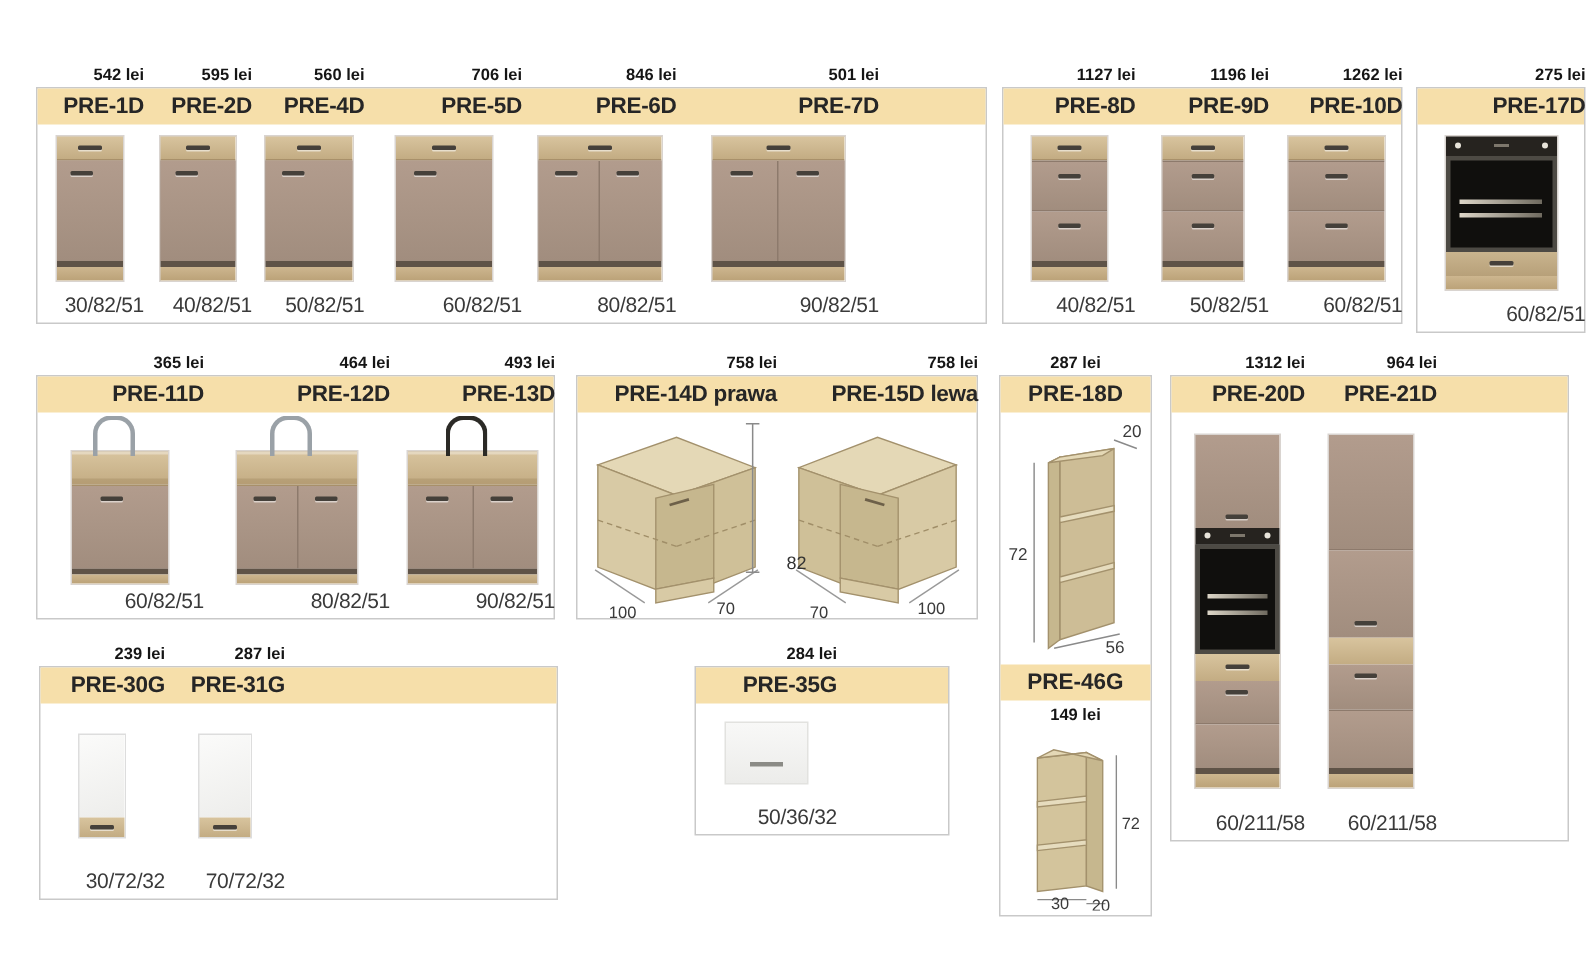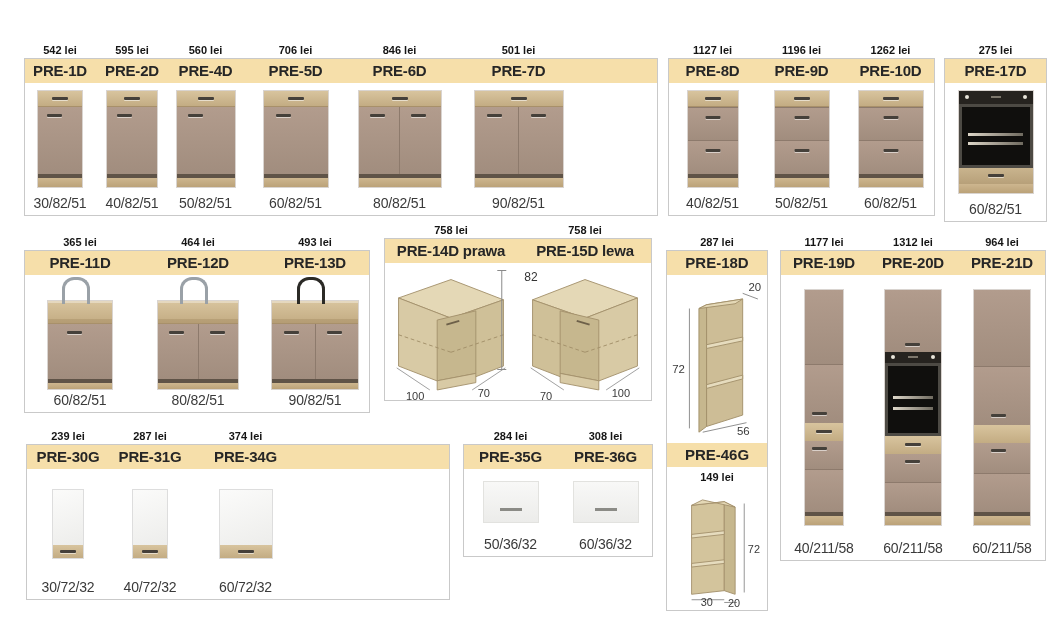--- a/index.html
+++ b/index.html
@@ -8,21 +8,21 @@
     --wood-hi:#d8c49e; --wood-lo:#c3ac83; --dark:#5f5347;
     --ink:#222; --dimink:#3a3a3a;
   }
   html,body{margin:0;padding:0;background:#fff;}
   #canvas{position:relative;width:1062px;height:644px;background:#fff;overflow:hidden;
     font-family:"Liberation Sans", sans-serif;color:var(--ink);}
   .group{position:absolute;}
   .gbox{position:absolute;left:0;right:0;top:14px;bottom:0;border:1px solid var(--border);background:#fff;}
   .gband{position:absolute;left:1px;right:1px;top:15px;height:24px;background:var(--wheat);}
   .items{position:absolute;inset:0;display:flex;}
-  .item{height:100%;display:flex;flex-direction:column;align-items:center;position:relative;}
+  .item{height:100%;display:flex;flex-direction:column;align-items:flex-end;position:relative;}
   .price{height:14px;line-height:13px;font-size:11px;font-weight:bold;color:#151515;white-space:nowrap;}
   .code{height:25px;line-height:25px;font-size:15px;font-weight:bold;letter-spacing:-0.2px;color:#262626;white-space:nowrap;z-index:2;}
   .art{flex:1;width:100%;display:flex;align-items:center;justify-content:center;position:relative;}
   .dims{height:22px;line-height:18px;font-size:14px;color:var(--dimink);letter-spacing:-0.2px;white-space:nowrap;}
   
   .cab{display:flex;flex-direction:column;box-shadow:0 0 0 1px rgba(120,100,85,.28);height:96px;}
   .wtop{height:15px;background:linear-gradient(var(--wood-hi),var(--wood-lo));border-bottom:1px solid #a8906a;
     display:flex;align-items:center;justify-content:center;position:relative;}
   .wtop.thick{height:22px;box-shadow:inset 0 -4px 0 rgba(140,110,70,.25), inset 0 2px 0 rgba(255,255,255,.35);}
   .hdl{display:block;width:15px;height:3px;background:#45403a;border-radius:1px;box-shadow:0 1px 0 rgba(255,255,255,.55);}
@@ -47,21 +47,21 @@
   .gl{position:absolute;left:10%;right:10%;height:3px;background:linear-gradient(90deg,#ddd6c8,#6f6a5f);display:block;}
   .tdrw{height:16px;background:linear-gradient(#c9b48e,#b7a079);display:flex;align-items:center;justify-content:center;}
   .tsec{background:linear-gradient(var(--door-hi),var(--door-lo));position:relative;}
   .tband{height:18px;background:linear-gradient(var(--wood-hi),var(--wood-lo));display:flex;align-items:center;justify-content:center;}
   .ovmini{display:flex;flex-direction:column;}
   .wcab{height:68px;display:flex;flex-direction:column;box-shadow:0 0 0 1px #ddd;}
   .wwhite{flex:1;background:linear-gradient(160deg,#fbfbfa,#ededeb);}
   .wband{height:13px;background:linear-gradient(var(--wood-hi),var(--wood-lo));display:flex;align-items:center;justify-content:center;}
   .whcab{background:linear-gradient(#f8f8f7,#ececea);box-shadow:0 0 0 1px #e2e2df;display:flex;align-items:flex-end;justify-content:center;padding-bottom:11px;height:40px;box-sizing:border-box;}
   .whhdl{width:22px;height:3px;background:#8b8b86;display:block;}
-  .dim82{position:absolute;left:50%;top:46px;height:100px;transform:translateX(-46%);display:flex;align-items:flex-start;gap:22px;z-index:3;}
+  .dim82{position:absolute;left:50%;top:46px;height:100px;transform:translateX(-46%);display:flex;align-items:flex-end;gap:22px;z-index:3;}
   .dim82 .vline{width:1px;height:100px;background:#8a8a8a;position:relative;display:block;}
   .dim82 .vline::before,.dim82 .vline::after{content:'';position:absolute;left:-4px;width:9px;height:1px;background:#8a8a8a;}
   .dim82 .vline::before{top:0;} .dim82 .vline::after{bottom:0;}
   .dim82 span{font-size:12px;color:#333;}
   
   .ecard{position:absolute;left:0;right:0;}
   .eprice{position:absolute;left:0;right:0;text-align:center;font-size:11px;font-weight:bold;color:#151515;height:14px;line-height:13px;}
   .eband{position:absolute;left:1px;right:1px;height:24px;background:var(--wheat);text-align:center;line-height:24px;font-size:15px;font-weight:bold;color:#262626;}
   .eart{position:absolute;left:0;right:0;display:flex;justify-content:center;}
   svg text{font-family:"Liberation Sans", sans-serif;}
@@ -255,21 +255,21 @@
                 <i class="hdl "></i>
               </div>
     <div class="dstrip"></div>
               <div class="plinth"></div>
             </div>
           </div>
       <div class="dims">60/82/51</div>
     </div>
       </div>
     </div>
-  <div class="group" id="gQ" style="left:944px;top:44px;width:103px;height:178px">
+  <div class="group" id="gQ" style="left:944px;top:44px;width:113px;height:178px">
       <div class="gbox"></div>
               <div class="gband"></div>
               <div class="items">
         <div class="item" style="width:113px">
       <div class="price">275 lei</div>
       <div class="code">PRE-17D</div>
       <div class="art">
             <div class="cab" style="width:74px;height:102px">
     <div class="ovpanel" style="height:13px">
     <i class="knob"></i>
@@ -355,21 +355,21 @@
                 </div>
                 <div class="dstrip"></div>
                 <div class="plinth thin"></div>
               </div>
             </div>
           </div>
       <div class="dims">90/82/51</div>
     </div>
       </div>
     </div>
-  <div class="group" id="gD" style="left:384px;top:224px;width:268px;height:177px">
+  <div class="group" id="gD" style="left:384px;top:236px;width:268px;height:177px">
       <div class="gbox"></div>
               <div class="gband"></div>
               <div class="items">
         <div class="item" style="width:137px">
       <div class="price">758 lei</div>
       <div class="code">PRE-14D prawa</div>
       <div class="art">
             <svg width="118" height="138" viewBox="0 0 126 150">
     <g stroke="#a3916c" stroke-width="1">
       <polygon points="6,38 63,18 120,40 63,60" fill="#e4d8b6"></polygon>
@@ -415,42 +415,20 @@
       </div>
       <div class="dim82">
       <i class="vline"></i>
       <span>82</span>
       </div>
     </div>
   <div class="group" id="gF" style="left:780px;top:236px;width:266px;height:325px">
       <div class="gbox"></div>
               <div class="gband"></div>
               <div class="items">
-        <div class="item" style="width:88px">
-      <div class="price">1177 lei</div>
-      <div class="code">PRE-19D</div>
-      <div class="art">
-            <div class="cab" style="width:38px;height:235px">
-    <div class="tsec" style="height:74px;border-bottom:1px solid var(--seam)"></div>
-    <div class="tsec" style="height:58px">
-                <i class="hdl abs" style="bottom:8px;left:18%"></i>
-              </div>
-    <div class="tband">
-                <i class="hdl sm"></i>
-              </div>
-    <div class="tsec" style="height:28px;border-bottom:1px solid var(--seam)">
-                <i class="hdl abs" style="top:6px;left:18%"></i>
-              </div>
-    <div class="tsec" style="flex:1"></div>
-    <div class="dstrip"></div>
-              <div class="plinth"></div>
-            </div>
-          </div>
-      <div class="dims">40/211/58</div>
-    </div>
         <div class="item" style="width:90px">
       <div class="price">1312 lei</div>
       <div class="code">PRE-20D</div>
       <div class="art">
             <div class="cab" style="width:56px;height:235px">
     <div class="tsec" style="height:62px">
                 <i class="hdl abs" style="bottom:6px;left:35%"></i>
               </div>
     <div class="ovmini" style="height:84px">
                 <div class="ovpanel" style="height:11px">
@@ -491,21 +469,21 @@
               </div>
     <div class="tsec" style="flex:1"></div>
     <div class="dstrip"></div>
               <div class="plinth"></div>
             </div>
           </div>
       <div class="dims">60/211/58</div>
     </div>
       </div>
     </div>
-  <div class="group" id="gG" style="left:26px;top:430px;width:424px;height:170px">
+  <div class="group" id="gG" style="left:26px;top:430px;width:346px;height:170px">
       <div class="gbox"></div>
               <div class="gband"></div>
               <div class="items">
         <div class="item" style="width:84px">
       <div class="price">239 lei</div>
       <div class="code">PRE-30G</div>
       <div class="art">
             <div class="wcab" style="width:30px">
     <div class="wwhite"></div>
     <div class="wband">
@@ -519,60 +497,37 @@
       <div class="price">287 lei</div>
       <div class="code">PRE-31G</div>
       <div class="art">
             <div class="wcab" style="width:34px">
     <div class="wwhite"></div>
     <div class="wband">
                 <i class="hdl sm"></i>
               </div>
             </div>
           </div>
-      <div class="dims">40/72/32</div>
-    </div>
-        <div class="item" style="width:111px">
-      <div class="price">374 lei</div>
-      <div class="code">PRE-34G</div>
-      <div class="art">
-            <div class="wcab" style="width:52px">
-    <div class="wwhite"></div>
-    <div class="wband">
-                <i class="hdl sm"></i>
-              </div>
-            </div>
-          </div>
-      <div class="dims">60/72/32</div>
-    </div>
-      </div>
-    </div>
-  <div class="group" id="gH" style="left:463px;top:430px;width:190px;height:127px">
+      <div class="dims">70/72/32</div>
+    </div>
+      </div>
+    </div>
+  <div class="group" id="gH" style="left:463px;top:430px;width:170px;height:127px">
       <div class="gbox"></div>
               <div class="gband"></div>
               <div class="items">
         <div class="item" style="width:95px">
       <div class="price">284 lei</div>
       <div class="code">PRE-35G</div>
       <div class="art">
             <div class="whcab" style="width:54px">
     <i class="whhdl"></i>
             </div>
           </div>
       <div class="dims">50/36/32</div>
-    </div>
-        <div class="item" style="width:95px">
-      <div class="price">308 lei</div>
-      <div class="code">PRE-36G</div>
-      <div class="art">
-            <div class="whcab" style="width:64px">
-    <i class="whhdl"></i>
-            </div>
-          </div>
-      <div class="dims">60/36/32</div>
     </div>
       </div>
     </div>
   <div class="group" id="gE" style="left:666px;top:236px;width:102px;height:375px">
       <div class="gbox"></div>
       <div class="ecard" style="top:0;height:207px">
         <div class="eprice" style="top:0">287 lei</div>
         <div class="eband" style="top:15px">PRE-18D</div>
         <div class="eart" style="top:44px">
           <svg width="94" height="156" viewBox="0 0 98 164">

